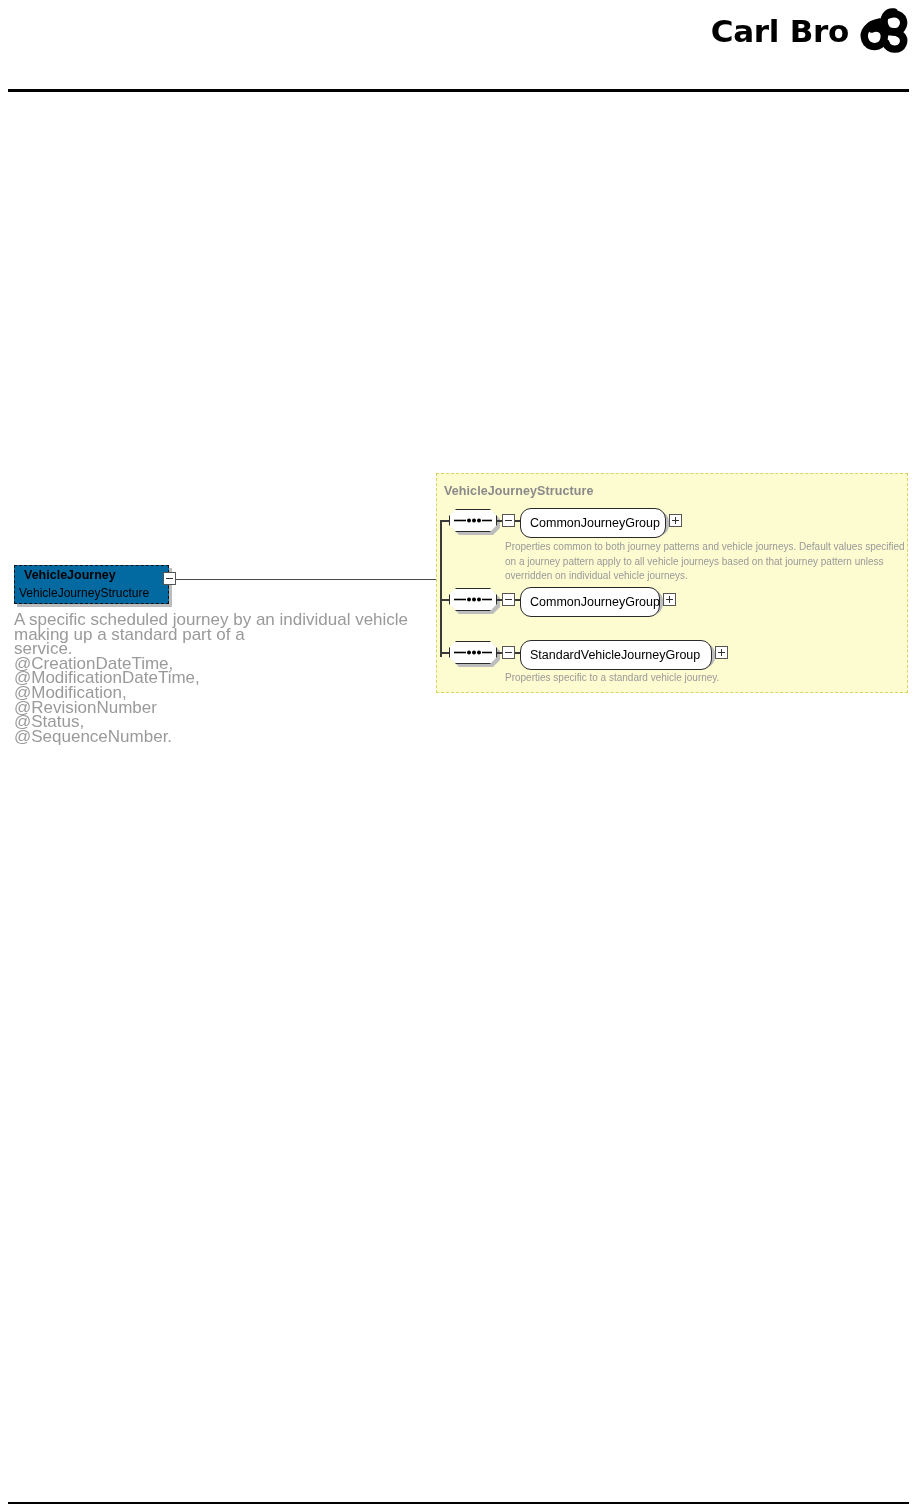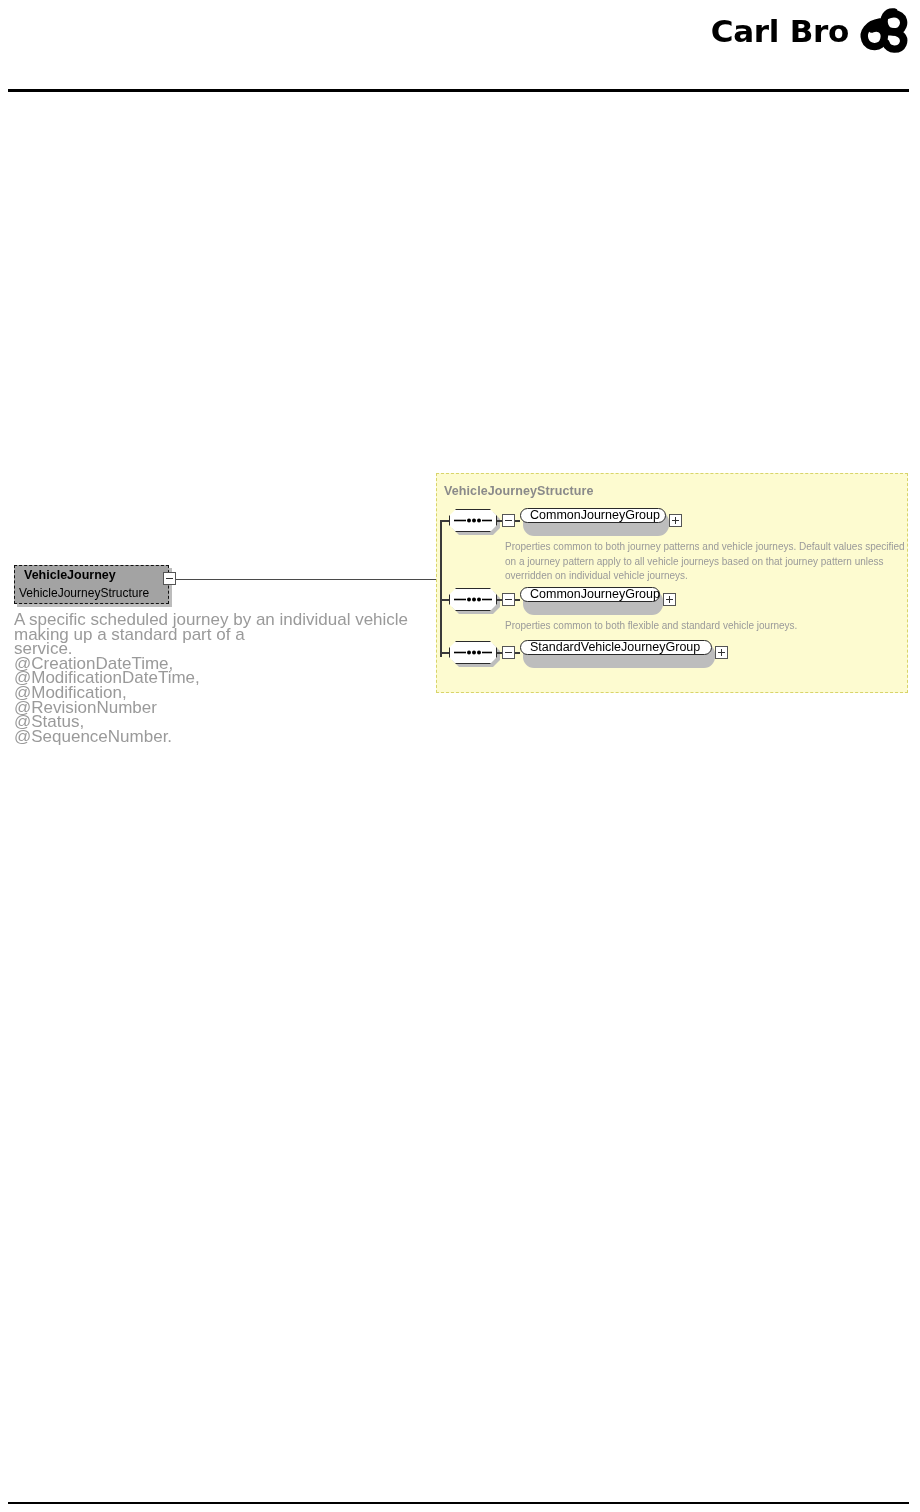--- a/index.html
+++ b/index.html
@@ -66,21 +66,21 @@
     height: 1512px;
   }
 
   
   #root-element-box {
     position: absolute;
     left: 14px;
     top: 565px;
     width: 155px;
     border: 1px dashed #111;
-    background: #a3a3a3;
+    background: #0369a1;
     box-sizing: border-box;
     box-shadow: 3px 3px 0 0 #bcbcbc;
   }
   .elem-name {
     font-family: "Liberation Sans", sans-serif;
     font-size: 12.5px;
     font-weight: bold;
     color: #000;
     padding: 2px 0 2px 9px;
     line-height: 15px;
@@ -242,21 +242,21 @@
     top: 12px;
     width: 5px;
     height: 1.5px;
     background: #3a3a3a;
   }
   
   .group-ref {
     position: absolute;
     left: 80px;
     top: 0px;
-    height: 15px;
+    height: 30px;
     background: #ffffff;
     border: 1.4px solid #2a2a2a;
     border-radius: 11px;
     box-sizing: border-box;
     display: flex;
     align-items: center;
     padding: 0 9px;
     z-index: 2;
   }
   .group-ref-shadow {
@@ -383,21 +383,20 @@
     </svg>
     <div class="icon-to-toggle"></div>
     <div class="group-collapse-toggle"></div>
     <div class="toggle-to-box"></div>
     <div class="group-ref-shadow" style="width:140px;"></div>
     <div class="group-ref" style="width:140px;">
       <span class="group-ref-label">CommonJourneyGroup</span>
     </div>
     <div class="group-expand-toggle" style="left:223px;"></div>
   </div>
-  <div class="particle-desc" style="left:505px; top:619px; width:400px;">Properties common to both flexible and standard vehicle journeys.</div>
 
   <div class="particle-row" style="top:640px;">
     <div class="branch-stub"></div>
     <div class="sequence-icon-shadow"></div>
     <div class="sequence-icon"></div>
     <svg class="sequence-icon-glyph" viewBox="0 0 48 23">
       <line x1="5" y1="11.5" x2="17" y2="11.5" stroke="#000" stroke-width="1.6"></line>
       <circle cx="20" cy="11.5" r="2" fill="#000"></circle>
       <circle cx="25" cy="11.5" r="2" fill="#000"></circle>
       <circle cx="30" cy="11.5" r="2" fill="#000"></circle>
@@ -405,16 +404,17 @@
     </svg>
     <div class="icon-to-toggle"></div>
     <div class="group-collapse-toggle"></div>
     <div class="toggle-to-box"></div>
     <div class="group-ref-shadow" style="width:192px;"></div>
     <div class="group-ref" style="width:192px;">
       <span class="group-ref-label">StandardVehicleJourneyGroup</span>
     </div>
     <div class="group-expand-toggle" style="left:275px;"></div>
   </div>
+  <div class="particle-desc" style="left:505px; top:671px; width:400px;">Properties specific to a standard vehicle journey.</div>
 
 </div>
 
 <div id="footer-rule"></div>
 
 </body></html>

